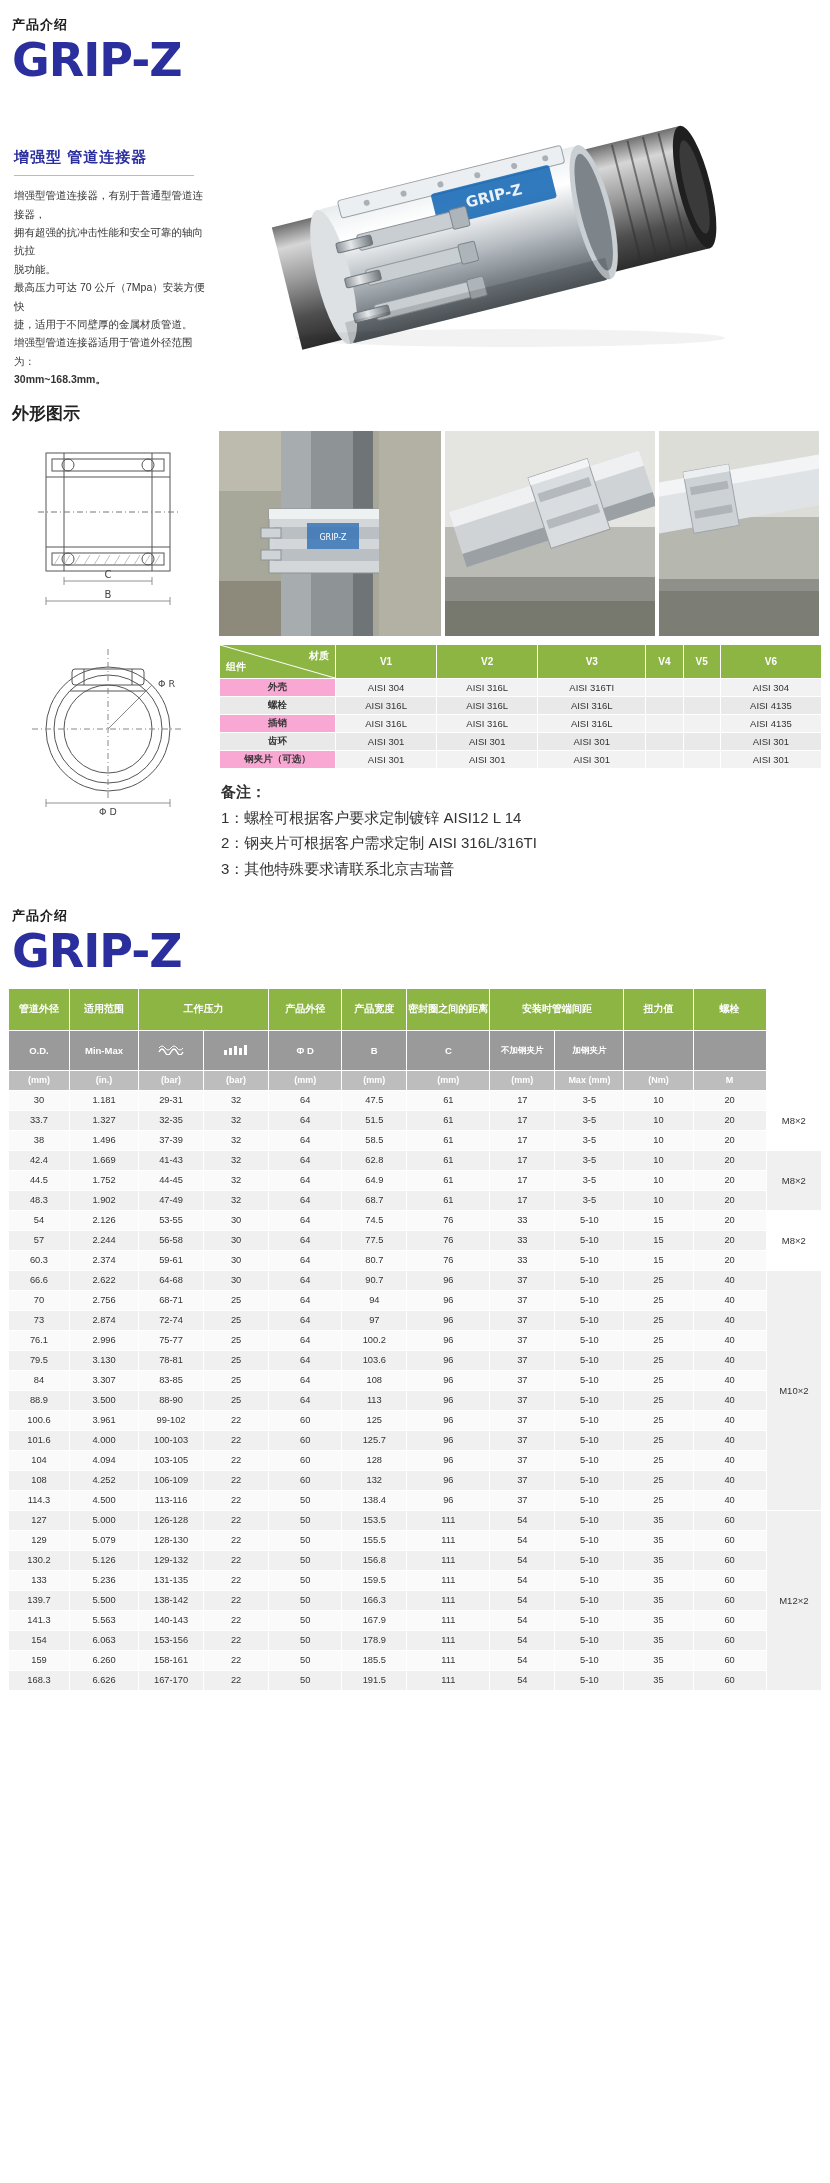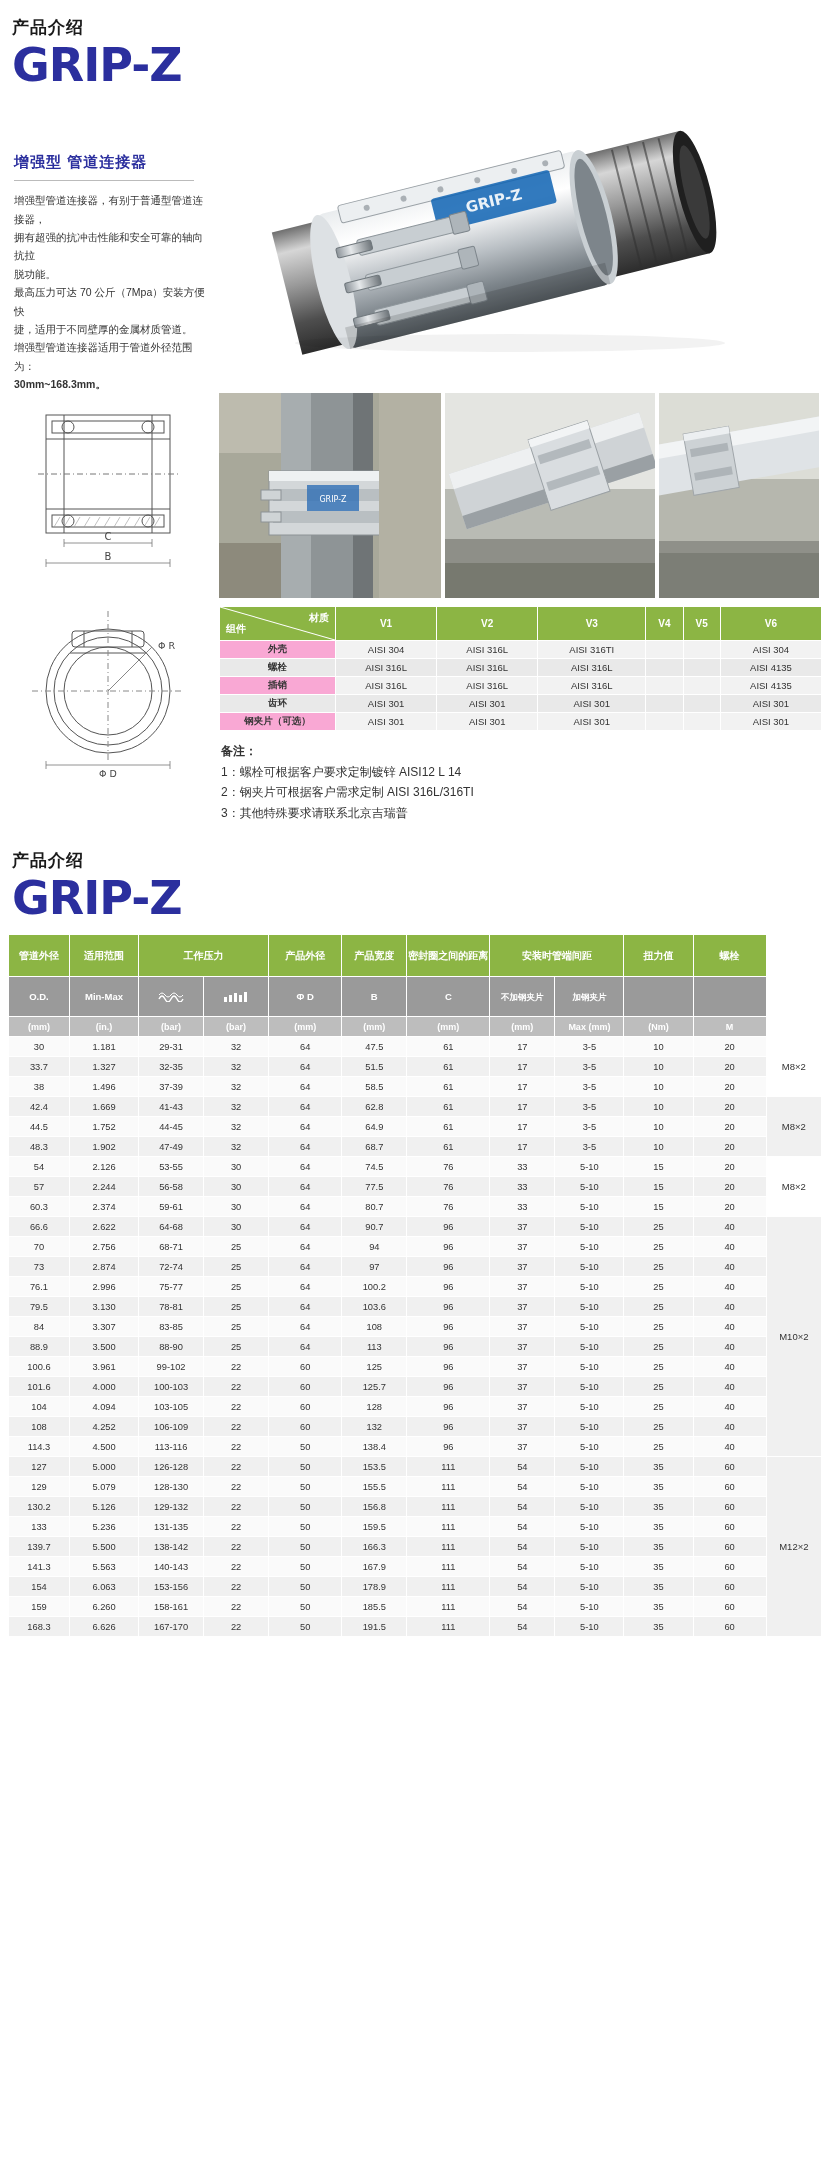--- a/index.html
+++ b/index.html
@@ -8,21 +8,21 @@
     width: 830px;
     background: #ffffff;
     font-family: "Liberation Sans", sans-serif;
     color: #222;
     -webkit-font-smoothing: antialiased;
   }
   .page { width: 830px; position: relative; }
 
   
   .sec-label {
-    font-size: 17px;
+    font-size: 13px;
     color: #1a1a1a;
     font-weight: bold;
     padding-left: 12px;
     letter-spacing: 1px;
   }
   .brand {
     font-size: 46px;
     font-weight: bold;
     color: #2b2f9e;
     letter-spacing: -1px;
@@ -96,21 +96,21 @@
   }
   .mat-table tbody td { background:#f2f2f2; color:#333; }
   .mat-table tbody tr:nth-child(even) td { background:#e9e9e9; }
   .mat-table tbody td.first { background:#f9a8d4; font-weight:bold; color:#333; text-align:center;}
   .diag-cell { position:relative; padding:0 !important; width:116px; }
   .diag-cell .d-top { position:absolute; right:6px; top:4px; }
   .diag-cell .d-bot { position:absolute; left:6px; bottom:4px; }
   .diag-line { position:absolute; left:0; top:0; width:100%; height:100%; }
 
   .notes {
-    font-size: 12px;
+    font-size: 15px;
     color:#333;
     line-height:1.7;
     margin-top: 10px;
     padding-left: 2px;
   }
   .notes .nt { font-weight:bold; }
 
   
   .sec3 { margin-top: 26px; }
   .spec-wrap { padding: 0 8px; }
@@ -238,20 +238,21 @@
             </g>
 
             <rect x="118" y="178" width="268" height="22" fill="#000" opacity="0.14"></rect>
           </g>
           <ellipse cx="300" cy="236" rx="215" ry="9" fill="#000" opacity="0.05"></ellipse>
         </svg>
       </div>
     </div>
   </div>
 
+  <div class="sec2-title">外形图示</div>
 
   <div class="sec2">
 
     <div class="drawings">
       <svg width="200" height="190" viewBox="0 0 200 190">
         <g stroke="#555" fill="none" stroke-width="1">
           <rect x="38" y="22" width="124" height="118"></rect>
           <rect x="44" y="28" width="112" height="12"></rect>
           <rect x="44" y="122" width="112" height="12"></rect>
           <line x1="38" y1="46" x2="162" y2="46"></line>

